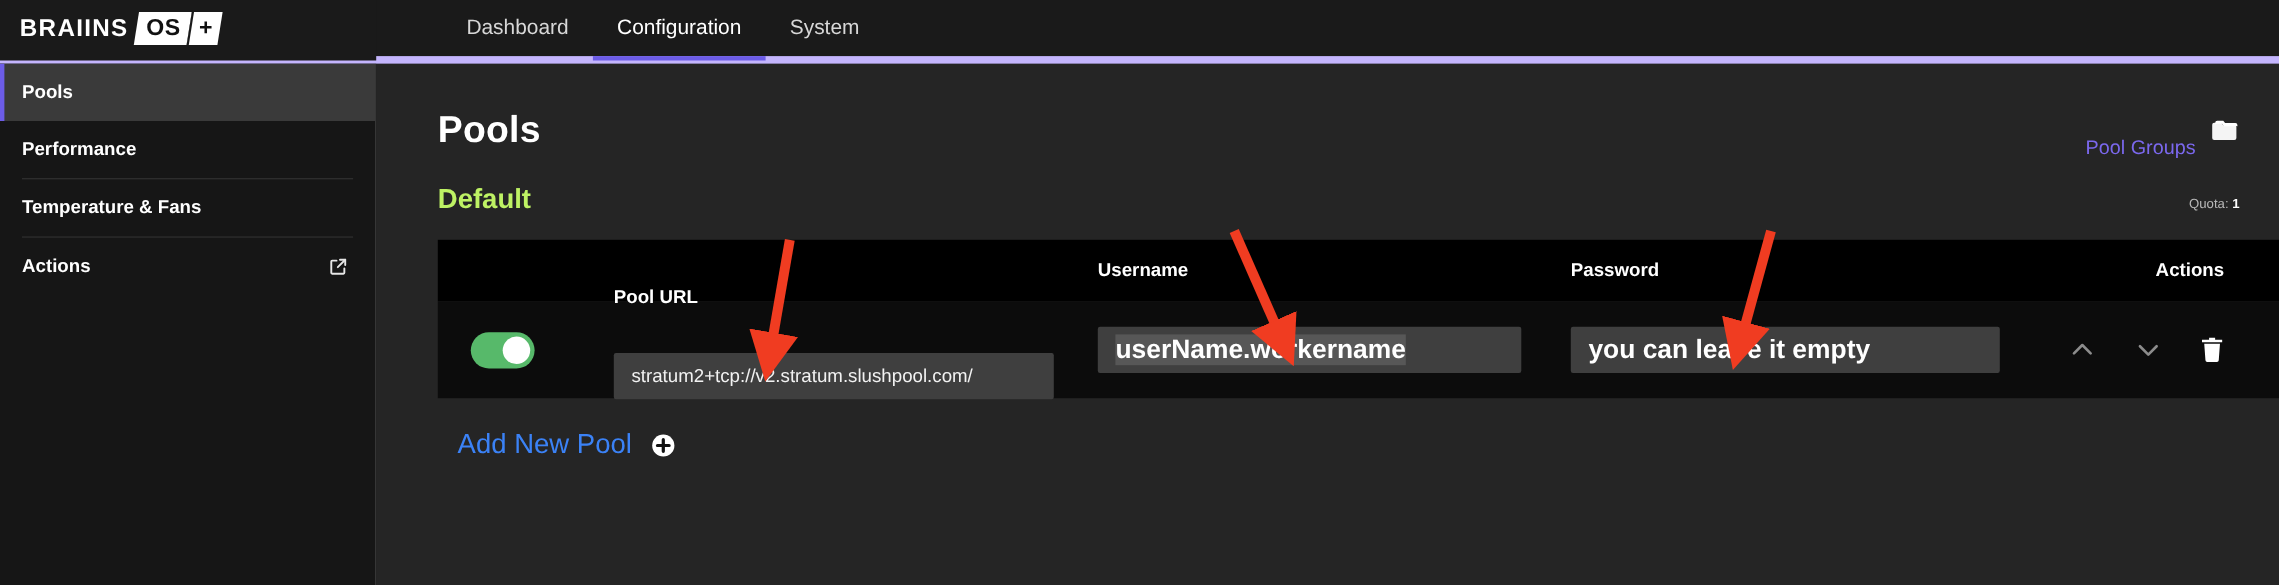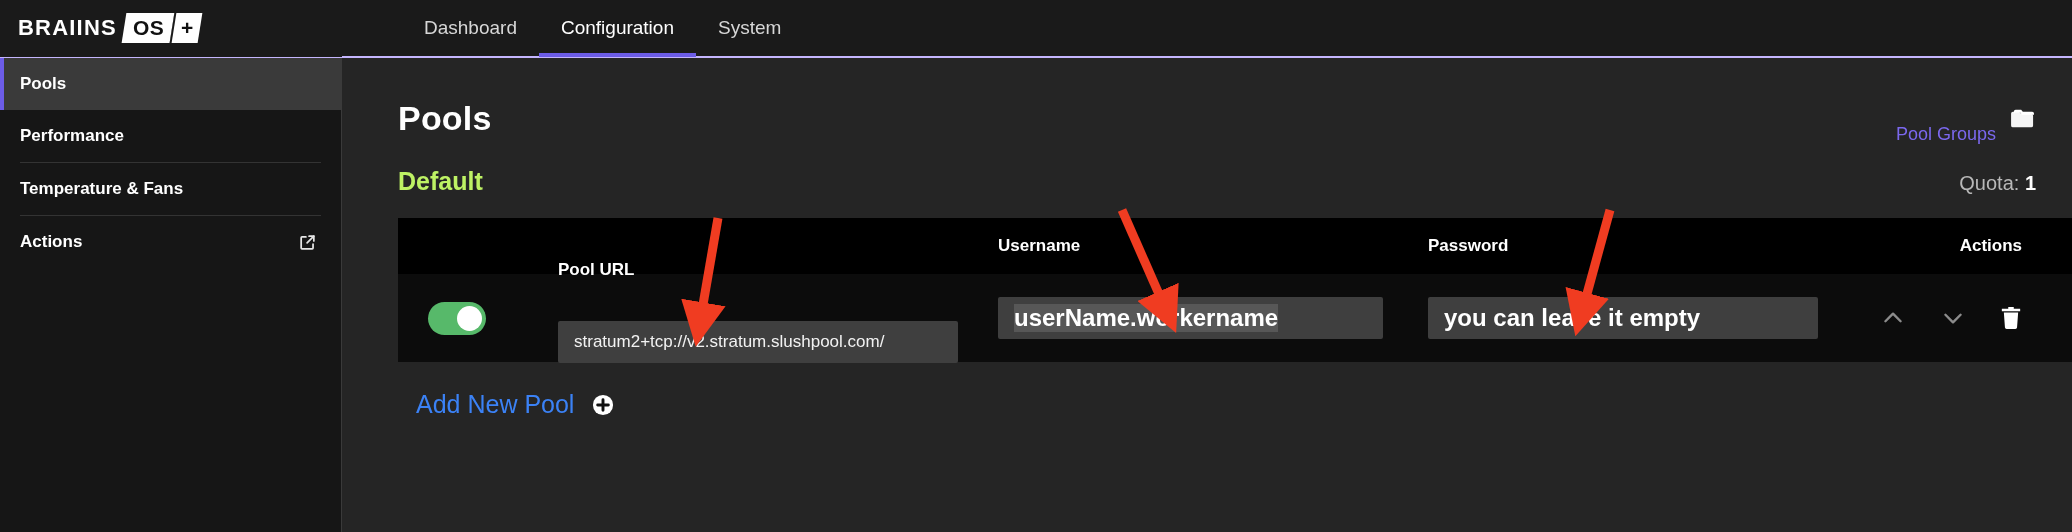--- a/index.html
+++ b/index.html
@@ -9,21 +9,21 @@
     font-family: "Liberation Sans", sans-serif;
     overflow: hidden;
   }
   .app { position: relative; width: 2072px; height: 532px; background: #252525; }
 
   
   .topbar {
     position: absolute; top: 0; left: 0; width: 2072px; height: 58px;
     background: #1a1a1a;
     display: flex; align-items: center;
-    border-bottom: 2px solid #c4b5fd;
+    border-bottom: 7px solid #c4b5fd;
   }
   .logo-wrap {
     width: 342px; height: 58px; display: flex; align-items: center;
     padding-left: 18px; background: #1a1a1a;
   }
   .logo { display: flex; align-items: center; height: 34px; }
   .logo-braiins {
     color: #ffffff; font-size: 22px; font-weight: 700;
     letter-spacing: 1.2px; font-family: "Liberation Sans", sans-serif;
     line-height: 1;
@@ -82,21 +82,21 @@
   .page-title { font-size: 34px; font-weight: 700; color: #ffffff; letter-spacing: .2px; }
   .pool-groups { display: flex; align-items: center; gap: 14px; cursor: pointer; }
   .pool-groups-label { color: #7b68ee; font-size: 18px; margin-top: 32px; }
   .folders-icon { width: 26px; height: 22px; color: #fff; }
 
   .section-head {
     display: flex; align-items: baseline; justify-content: space-between;
     padding: 22px 36px 0 56px;
   }
   .section-title { font-size: 25px; font-weight: 700; color: #bef264; }
-  .quota { font-size: 20px; color: #b8b8b8; }
+  .quota { font-size: 12px; color: #b8b8b8; }
   .quota b { color: #ffffff; font-weight: 700; }
 
   .table { margin: 22px 0 0 56px; margin-right: 0; }
   .thead {
     background: #000000; height: 56px; display: flex; align-items: center;
     color: #ffffff; font-size: 17px; font-weight: 700;
   }
   .trow {
     background: #0c0c0c; height: 88px; display: flex; align-items: center;
   }

